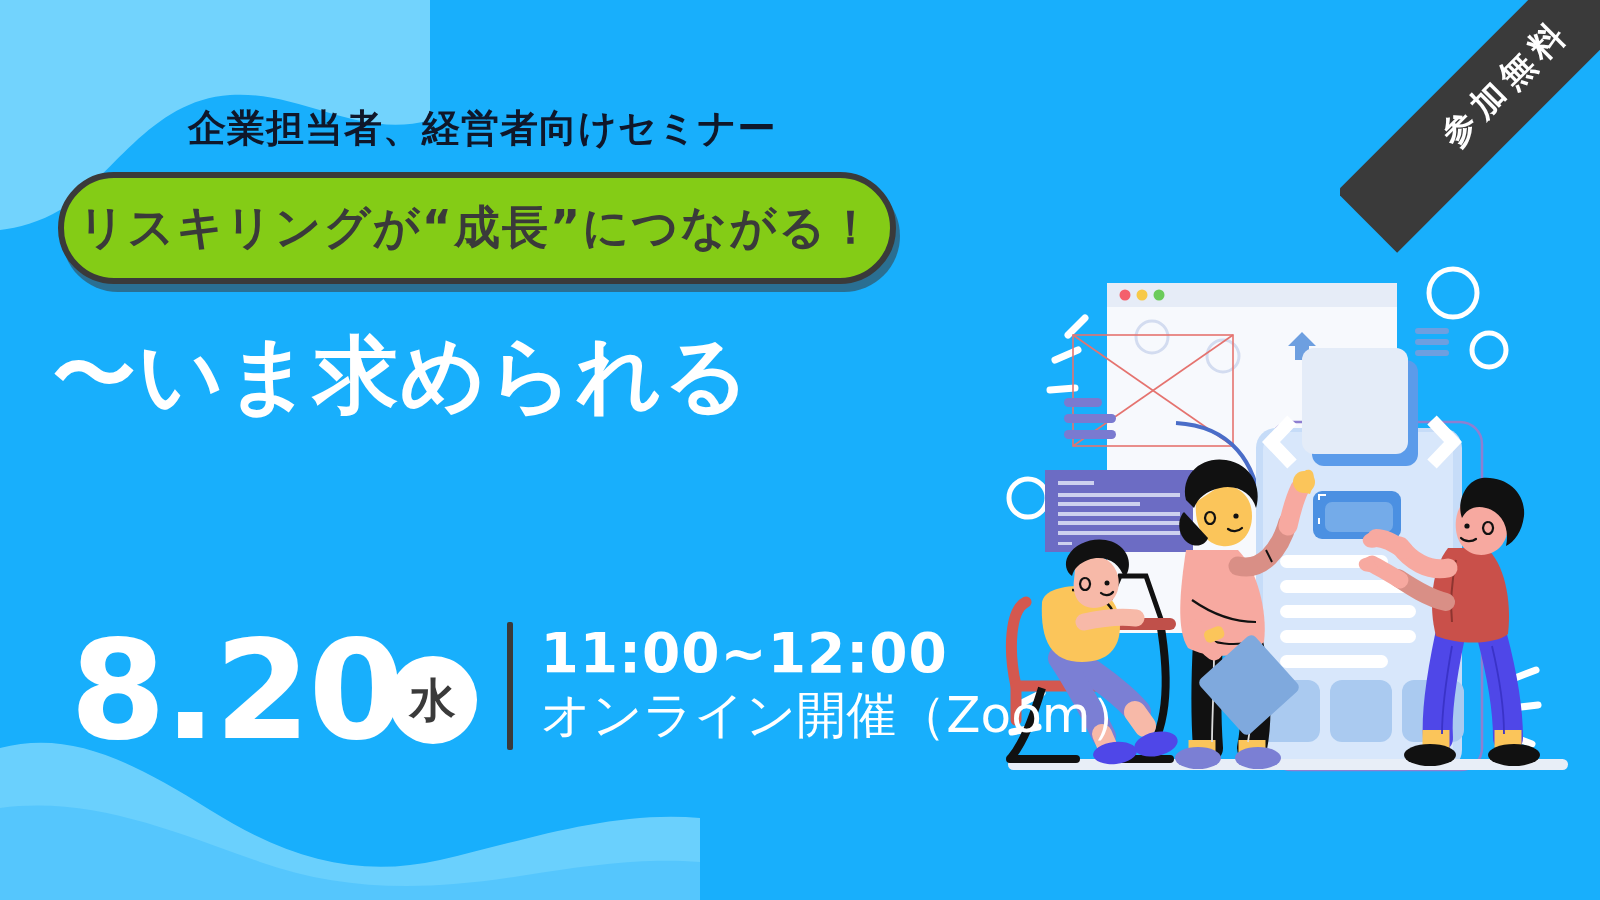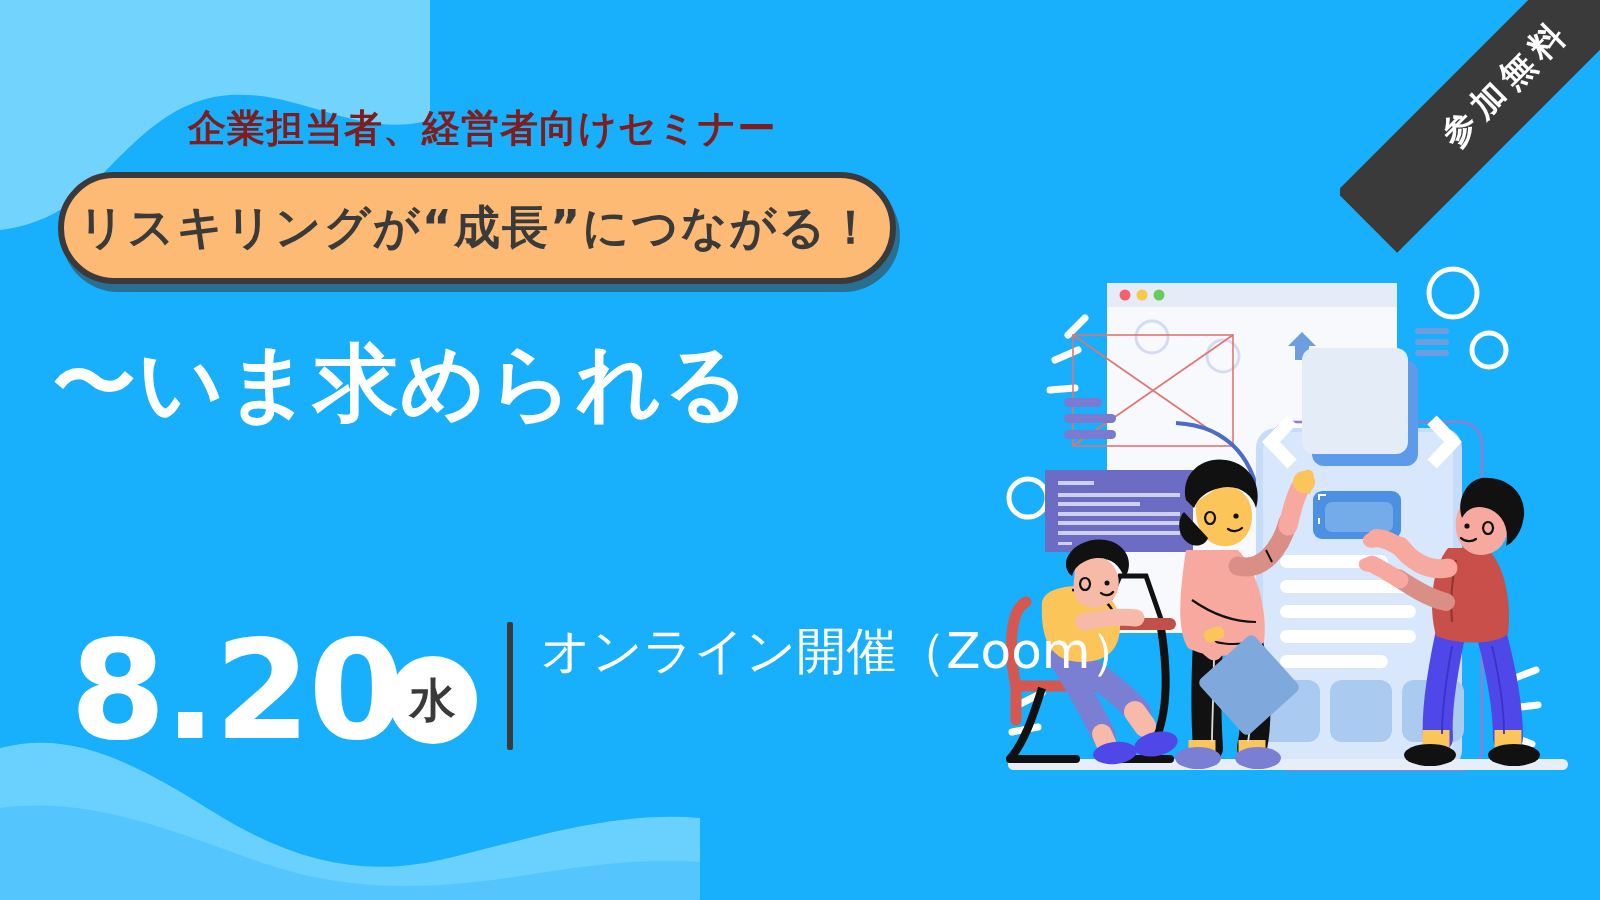--- a/index.html
+++ b/index.html
@@ -67,21 +67,21 @@
     height: 900px;
     z-index: 30;
   }
 
   #subtitle {
     position: absolute;
     left: 188px;
     top: 103px;
     font-size: 38px;
     font-weight: bold;
-    color: #7f1d1d;
+    color: #0f172a;
     letter-spacing: 1px;
     white-space: nowrap;
   }
 
   #catch-pill-shadow {
     position: absolute;
     left: 62px;
     top: 180px;
     width: 838px;
     height: 112px;
@@ -91,37 +91,37 @@
   }
   #catch-pill {
     position: absolute;
     left: 58px;
     top: 172px;
     width: 838px;
     height: 112px;
     box-sizing: border-box;
     border: 6px solid #3a3a3a;
     border-radius: 56px;
-    background: #fdba74;
+    background: #84cc16;
     display: flex;
     align-items: center;
     justify-content: center;
   }
   #catch-text {
     font-size: 46px;
     font-weight: bold;
     color: #3a3a3a;
     letter-spacing: 2px;
     white-space: nowrap;
   }
 
   #title-block {
     position: absolute;
     left: 52px;
-    top: 336px;
+    top: 328px;
     width: 920px;
     color: #ffffff;
   }
   .title-line {
     font-size: 84px;
     font-weight: bold;
     line-height: 1.12;
     letter-spacing: 2px;
     white-space: nowrap;
   }
@@ -235,20 +235,21 @@
       <div class="title-line" id="title-line-1">〜いま求められる</div>
     </div>
 
     <div id="date-row">
       <span id="date-number">8.20</span>
       <span id="weekday-badge">
         <span id="weekday-text">水</span>
       </span>
       <span id="date-divider"></span>
       <span id="time-block">
+        <div id="time-text">11:00~12:00</div>
         <div id="venue-text">オンライン開催（Zoom）</div>
       </span>
     </div>
 
   </div>
 
   <div id="illustration">
     <svg width="620" height="560" viewBox="0 0 620 560" xmlns="http://www.w3.org/2000/svg">
 
       <g fill="none" stroke="#ffffff" stroke-width="5">

